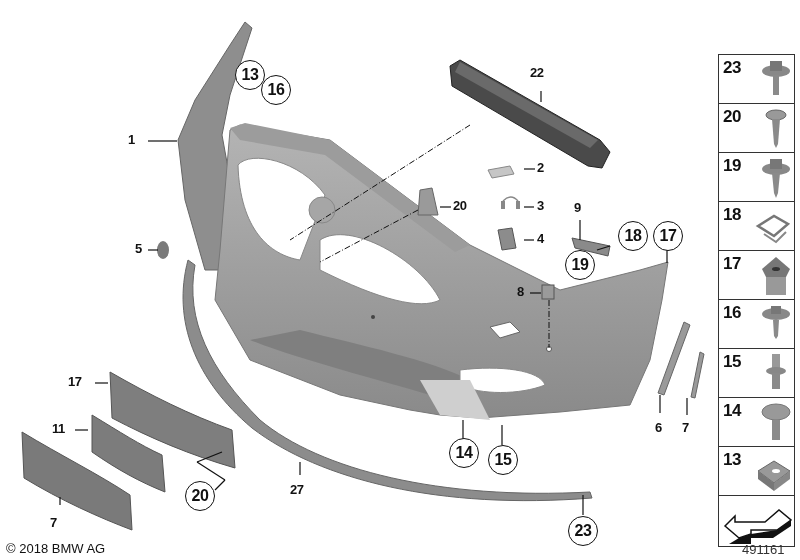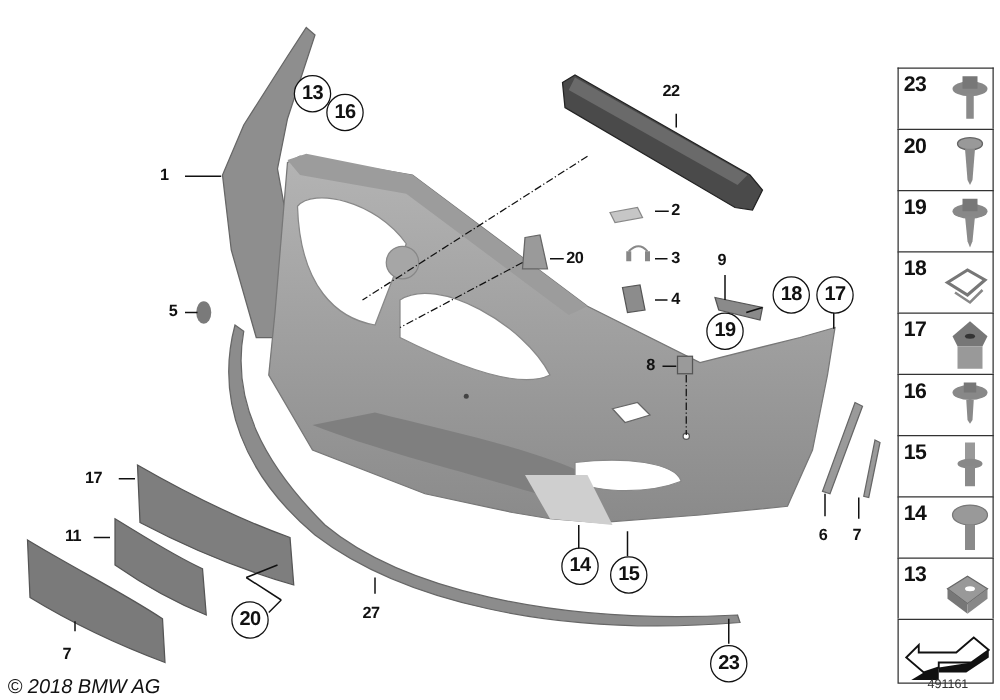--- a/index.html
+++ b/index.html
@@ -5,22 +5,22 @@
   html, body { margin:0; padding:0; background:#ffffff; }
   body { width:800px; height:560px; position:relative; overflow:hidden; font-family:"Liberation Sans", sans-serif; }
   .stage { position:absolute; left:0; top:0; width:800px; height:560px; }
   .lbl { position:absolute; font-weight:bold; font-size:13px; color:#111; line-height:1; font-family:"Liberation Sans", sans-serif; letter-spacing:-0.5px; }
   .circ { position:absolute; width:30px; height:30px; border:1.6px solid #111; border-radius:50%; background:#fff; display:flex; align-items:center; justify-content:center; font-weight:bold; font-size:16px; color:#111; box-sizing:border-box; letter-spacing:-0.5px; }
   .legend { position:absolute; left:718px; top:54px; width:77px; }
   .cell { position:relative; width:77px; height:49px; border:1.3px solid #333; border-bottom:none; box-sizing:border-box; background:#fff; }
   .cell:last-child { border-bottom:1.3px solid #333; }
   .cell .num { position:absolute; left:4px; top:3px; font-weight:bold; font-size:17px; color:#111; letter-spacing:-0.5px; }
   .cell svg { position:absolute; right:2px; top:2px; }
-  .copyright { position:absolute; left:6px; top:541px; font-size:16px; color:#111;font-style:italic; }
-  .imgid { position:absolute; left:742px; top:542px; font-size:10px; color:#333; }
+  .copyright { position:absolute; left:6px; top:541px; font-size:13px; color:#111; }
+  .imgid { position:absolute; left:742px; top:542px; font-size:13px; color:#333; }
 </style>
 </head>
 <body>
 
 <div class="stage">
 
   <svg width="800" height="560" style="position:absolute;left:0;top:0">
     <defs>
       <linearGradient id="g1" x1="0" y1="0" x2="0" y2="1">
         <stop offset="0" stop-color="#b4b4b4"></stop>

